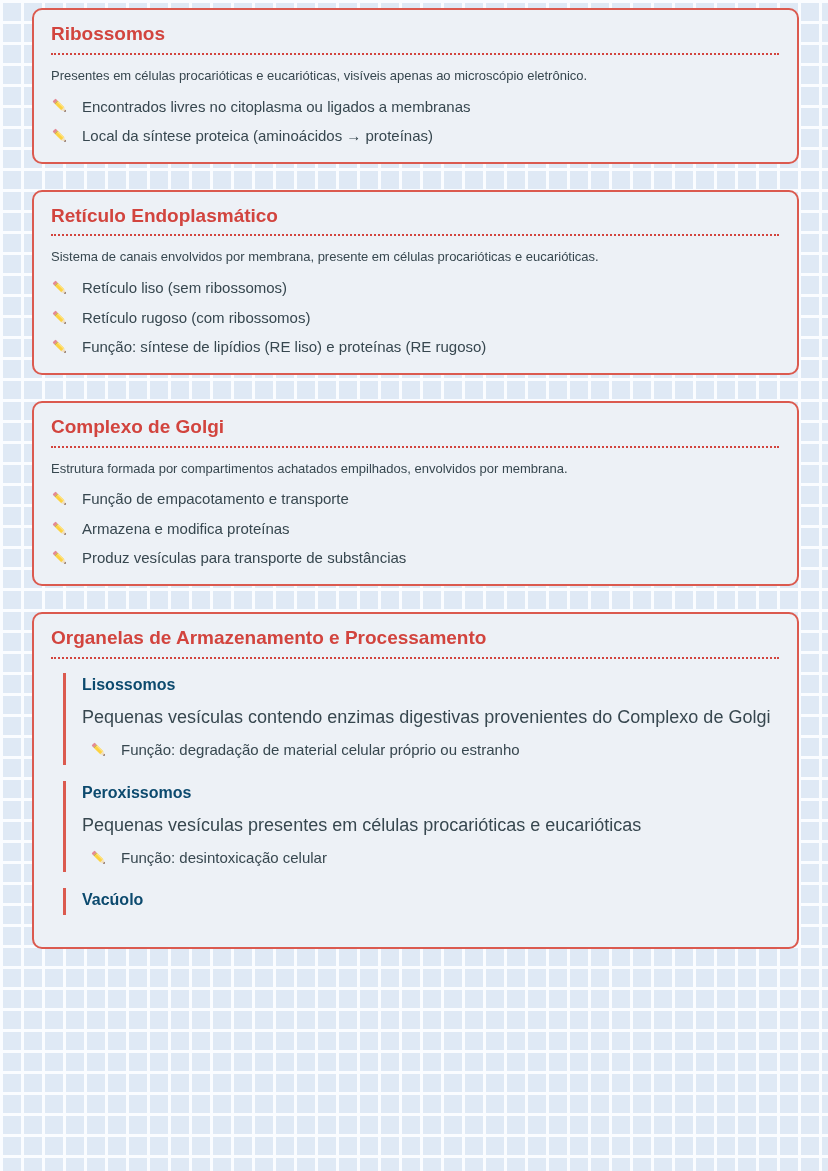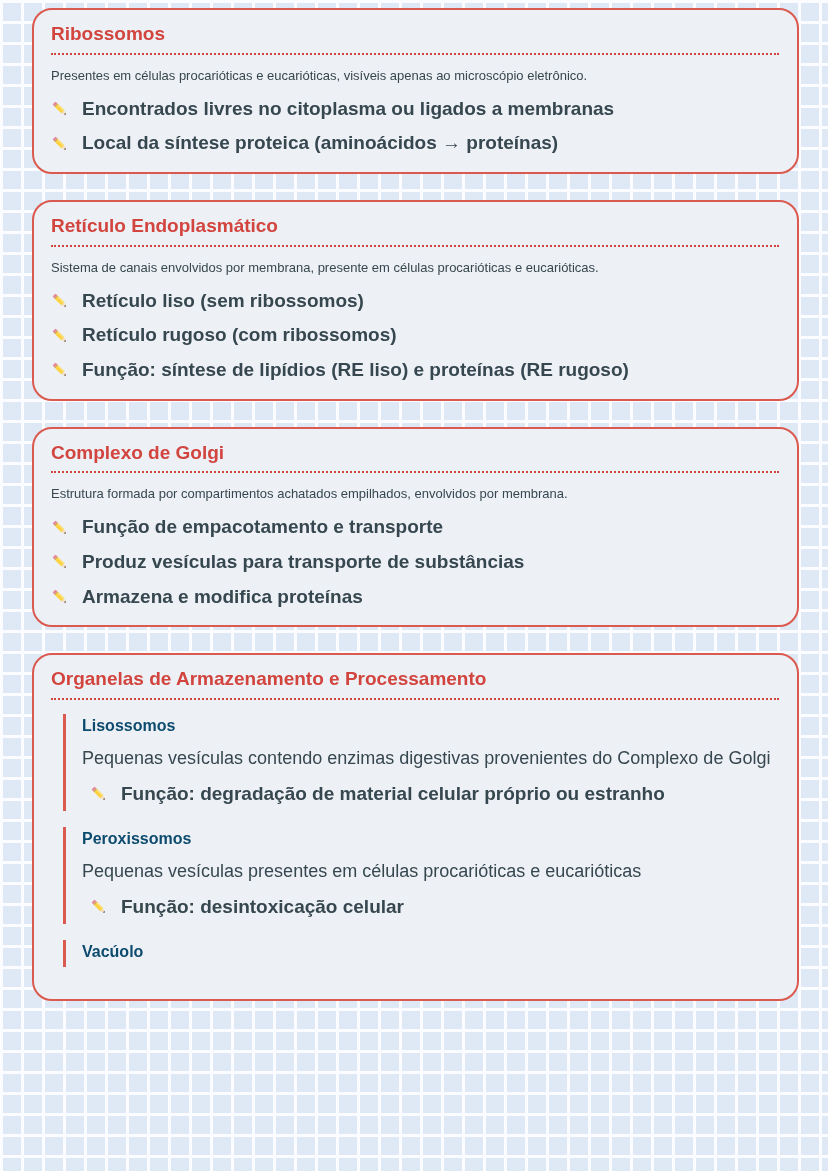--- a/index.html
+++ b/index.html
@@ -11,36 +11,36 @@
     background-image:
       linear-gradient(to right, #fafcff 0 3px, transparent 3px),
       linear-gradient(to bottom, #fafcff 0 3px, transparent 3px);
     background-size: 21px 21px;
   }
   .card {
     width: 767px;
     margin: 0 0 26px 32px;
     background: #edf1f6;
     border: 2px solid #db5a4f;
-    border-radius: 20px;
+    border-radius: 10px;
     padding: 12px 18px 16px 17px;
   }
   .card:first-of-type { margin-top: 8px; }
   .card-title {
     color: #d2443e;
     font-size: 19px;
     font-weight: 700;
     line-height: 1.25;
     padding-bottom: 7px;
     border-bottom: 2px dotted #d2443e;
   }
   .card-desc { font-size: 13px; line-height: 1.3; margin-top: 13px; }
   .bullet { display: flex; align-items: center; gap: 13px; margin-top: 10px; }
   .bullet:first-of-type { margin-top: 12px; }
-  .bullet-text { font-size: 19px; line-height: 1.3; font-weight: bold; }
+  .bullet-text { font-size: 15px; line-height: 1.3; }
   .pencil { display: inline-flex; width: 18px; height: 18px; flex: 0 0 auto; }
   .pencil svg { display: block; }
   .subsection {
     margin: 14px 0 16px 12px;
     border-left: 3px solid #db5a4f;
     padding: 2px 0 5px 16px;
   }
   .sub-title { color: #0c4a6e; font-size: 16px; font-weight: 700; line-height: 1.25; }
   .sub-desc { font-size: 18px; line-height: 1.3; margin-top: 11px; }
   .subsection .bullet { margin-left: 8px; margin-top: 11px; }
@@ -157,36 +157,36 @@
     <g transform="rotate(45 10 10)">
       <rect x="0.6" y="7.6" width="3.1" height="4.8" rx="1.1" fill="#e58a96"></rect>
       <rect x="3.6" y="7.6" width="1.4" height="4.8" fill="#c9a23a"></rect>
       <rect x="4.8" y="7.6" width="9.6" height="4.8" fill="#fcd241"></rect>
       <rect x="4.8" y="7.6" width="9.6" height="1.5" fill="#fde286"></rect>
       <polygon points="14.3,7.6 19.2,10 14.3,12.4" fill="#f2dfbc"></polygon>
       <polygon points="17.4,8.6 19.2,10 17.4,11.4" fill="#6d4c41"></polygon>
     </g>
   </svg>
 </span>
+    <span class="bullet-text">Armazena e modifica proteínas</span>
+  </div>
+  <div class="bullet">
+    <span class="pencil">
+  <svg viewBox="0 0 20 20" width="18" height="18" aria-hidden="true">
+    <g transform="rotate(45 10 10)">
+      <rect x="0.6" y="7.6" width="3.1" height="4.8" rx="1.1" fill="#e58a96"></rect>
+      <rect x="3.6" y="7.6" width="1.4" height="4.8" fill="#c9a23a"></rect>
+      <rect x="4.8" y="7.6" width="9.6" height="4.8" fill="#fcd241"></rect>
+      <rect x="4.8" y="7.6" width="9.6" height="1.5" fill="#fde286"></rect>
+      <polygon points="14.3,7.6 19.2,10 14.3,12.4" fill="#f2dfbc"></polygon>
+      <polygon points="17.4,8.6 19.2,10 17.4,11.4" fill="#6d4c41"></polygon>
+    </g>
+  </svg>
+</span>
     <span class="bullet-text">Produz vesículas para transporte de substâncias</span>
-  </div>
-  <div class="bullet">
-    <span class="pencil">
-  <svg viewBox="0 0 20 20" width="18" height="18" aria-hidden="true">
-    <g transform="rotate(45 10 10)">
-      <rect x="0.6" y="7.6" width="3.1" height="4.8" rx="1.1" fill="#e58a96"></rect>
-      <rect x="3.6" y="7.6" width="1.4" height="4.8" fill="#c9a23a"></rect>
-      <rect x="4.8" y="7.6" width="9.6" height="4.8" fill="#fcd241"></rect>
-      <rect x="4.8" y="7.6" width="9.6" height="1.5" fill="#fde286"></rect>
-      <polygon points="14.3,7.6 19.2,10 14.3,12.4" fill="#f2dfbc"></polygon>
-      <polygon points="17.4,8.6 19.2,10 17.4,11.4" fill="#6d4c41"></polygon>
-    </g>
-  </svg>
-</span>
-    <span class="bullet-text">Armazena e modifica proteínas</span>
   </div>
 </section>
 
 <section class="card">
   <h2 class="card-title">Organelas de Armazenamento e Processamento</h2>
 
   <div class="subsection">
     <h3 class="sub-title">Lisossomos</h3>
     <p class="sub-desc">Pequenas vesículas contendo enzimas digestivas provenientes do Complexo de Golgi</p>
     <div class="bullet">

